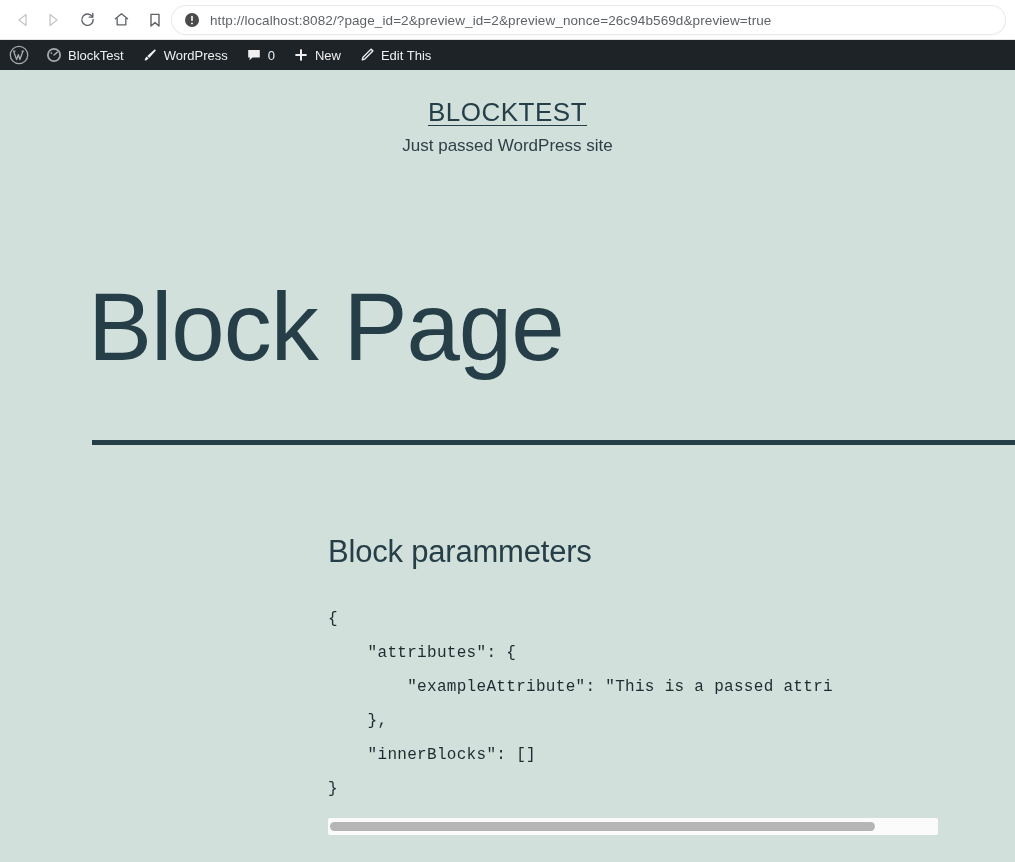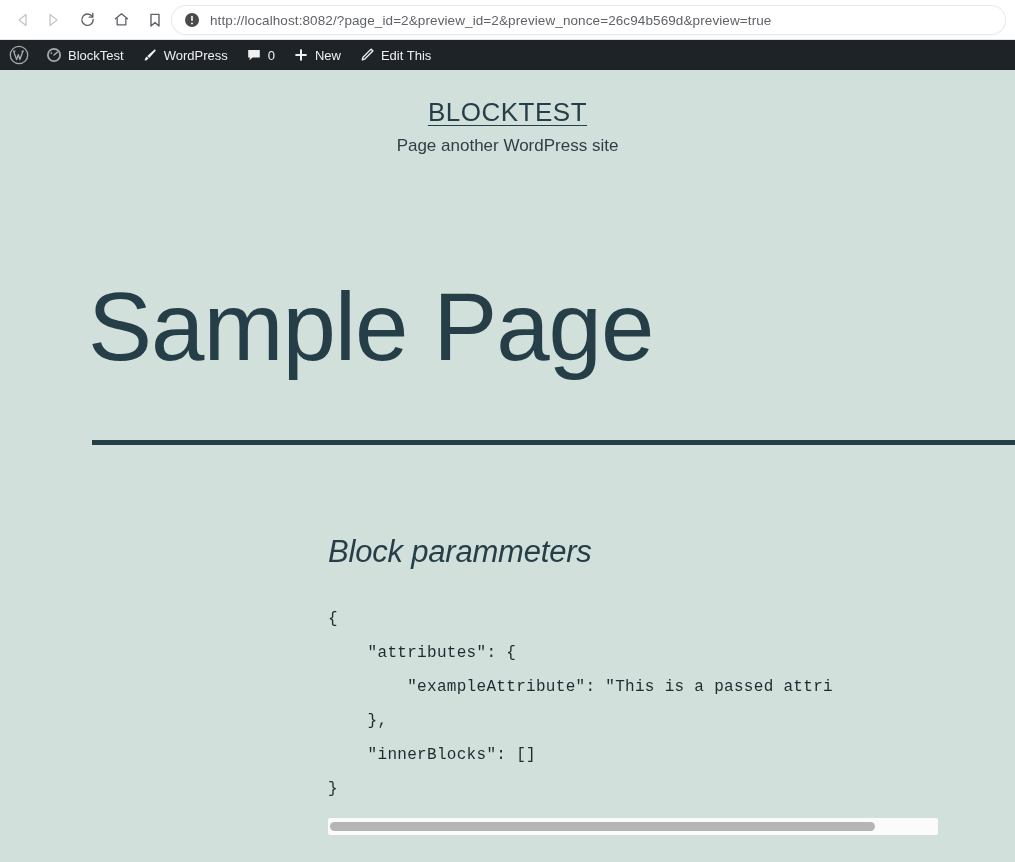--- a/index.html
+++ b/index.html
@@ -125,21 +125,20 @@
     left: 328px; top: 534px;
     width: 687px;
   }
   #block-heading {
     margin: 0;
     font-size: 31px;
     font-weight: 400;
     color: #253e47;
     letter-spacing: -0.2px;
     white-space: nowrap;
-    font-style: italic;
   }
 
   #code-block {
     margin-top: 32px;
     width: 610px;
     overflow: hidden;
     position: relative;
   }
   #code-pre {
     margin: 0;
@@ -269,24 +268,24 @@
       <svg width="16" height="16" viewBox="0 0 16 16">
         <path d="M12.0 2.1 L13.9 4.0 L5.8 12.1 L3.3 12.8 L4.0 10.3 Z" fill="none" stroke="#f0f0f1" stroke-width="1.35" stroke-linejoin="round"></path>
       </svg>
     </span>
     <span class="ab-label">Edit This</span>
   </div>
 </div>
 
 <div id="site-header">
   <h1 id="site-title">BLOCKTEST</h1>
-  <p id="site-tagline">Page another WordPress site</p>
+  <p id="site-tagline">Just passed WordPress site</p>
 </div>
 
-<h1 id="page-title">Sample Page</h1>
+<h1 id="page-title">Block Page</h1>
 <div id="title-separator"></div>
 
 <div id="content-area">
   <h2 id="block-heading">Block parammeters</h2>
 
   <div id="code-block">
     <pre id="code-pre">{
     "attributes": {
         "exampleAttribute": "This is a passed attri
     },

